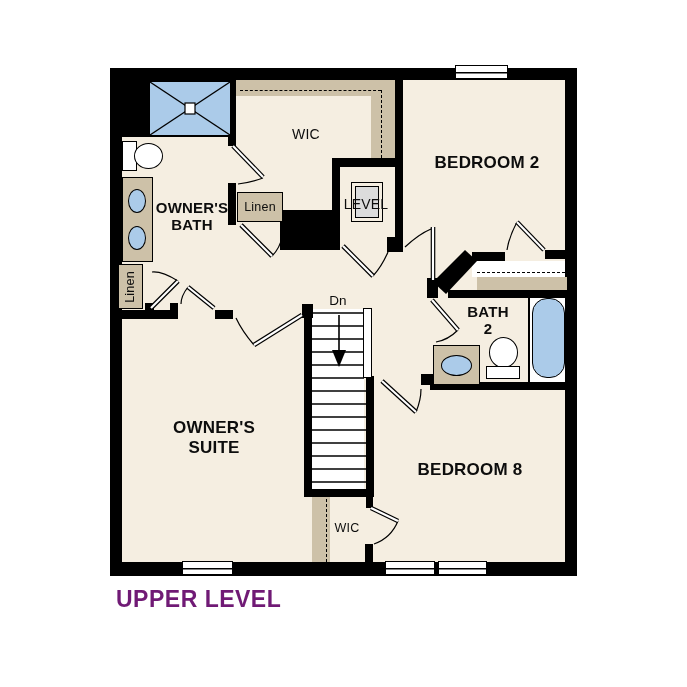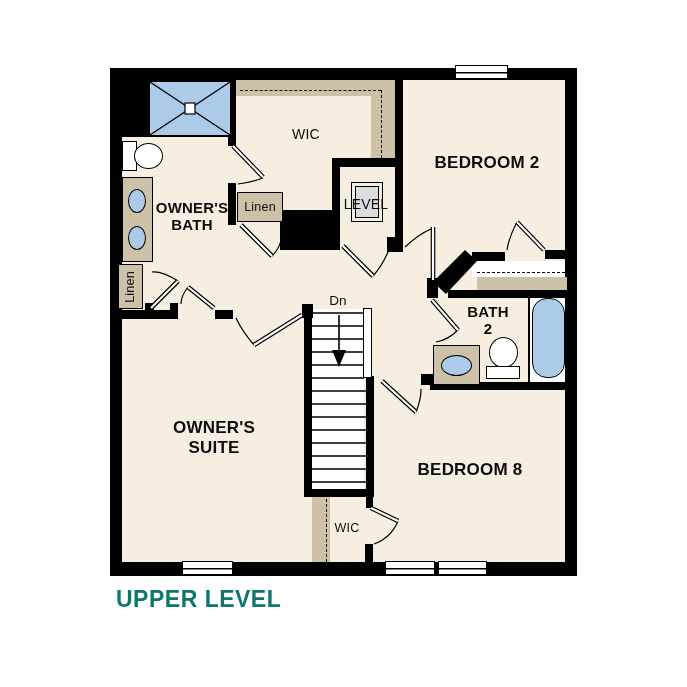--- a/index.html
+++ b/index.html
@@ -23,21 +23,21 @@
   .win{position:absolute;background-color:#fff;border:1.5px solid #000;box-sizing:border-box;
        background-image:linear-gradient(#000,#000);background-size:100% 1.5px;
        background-position:center 58%;background-repeat:no-repeat;z-index:5;}
   svg.overlay{position:absolute;left:0;top:0;z-index:6;pointer-events:none;}
   .lbl{position:absolute;transform:translate(-50%,-50%);font-weight:700;font-size:15px;
        letter-spacing:0.2px;white-space:pre-line;text-align:center;line-height:1.15;z-index:7;color:#0d0d0d;}
   .lbl.big{font-size:17px;}
   .lbl.reg{font-weight:400;font-size:14px;}
   .lbl.sm{font-weight:400;font-size:12.5px;}
   .lbl.vert{transform:translate(-50%,-50%) rotate(-90deg);}
-  .title{position:absolute;font-weight:700;font-size:23px;letter-spacing:0.5px;z-index:7;color:#0f766e;text-align:center;}
+  .title{position:absolute;font-weight:700;font-size:23px;letter-spacing:0.5px;z-index:7;color:#701a75;text-align:center;}
   .furnace-out{position:absolute;border:1.5px solid #000;background:var(--floor);box-sizing:border-box;z-index:4;}
   .furnace-in{position:absolute;left:3px;top:3px;right:3px;bottom:3px;background:var(--furnace-gray);border:1px solid #000;}
 </style>
 </head>
 <body>
 
 <div id="stage">
 
   <div class="abs floor" style="left:122px;top:80px;width:443px;height:483px;z-index:1;"></div>
 

